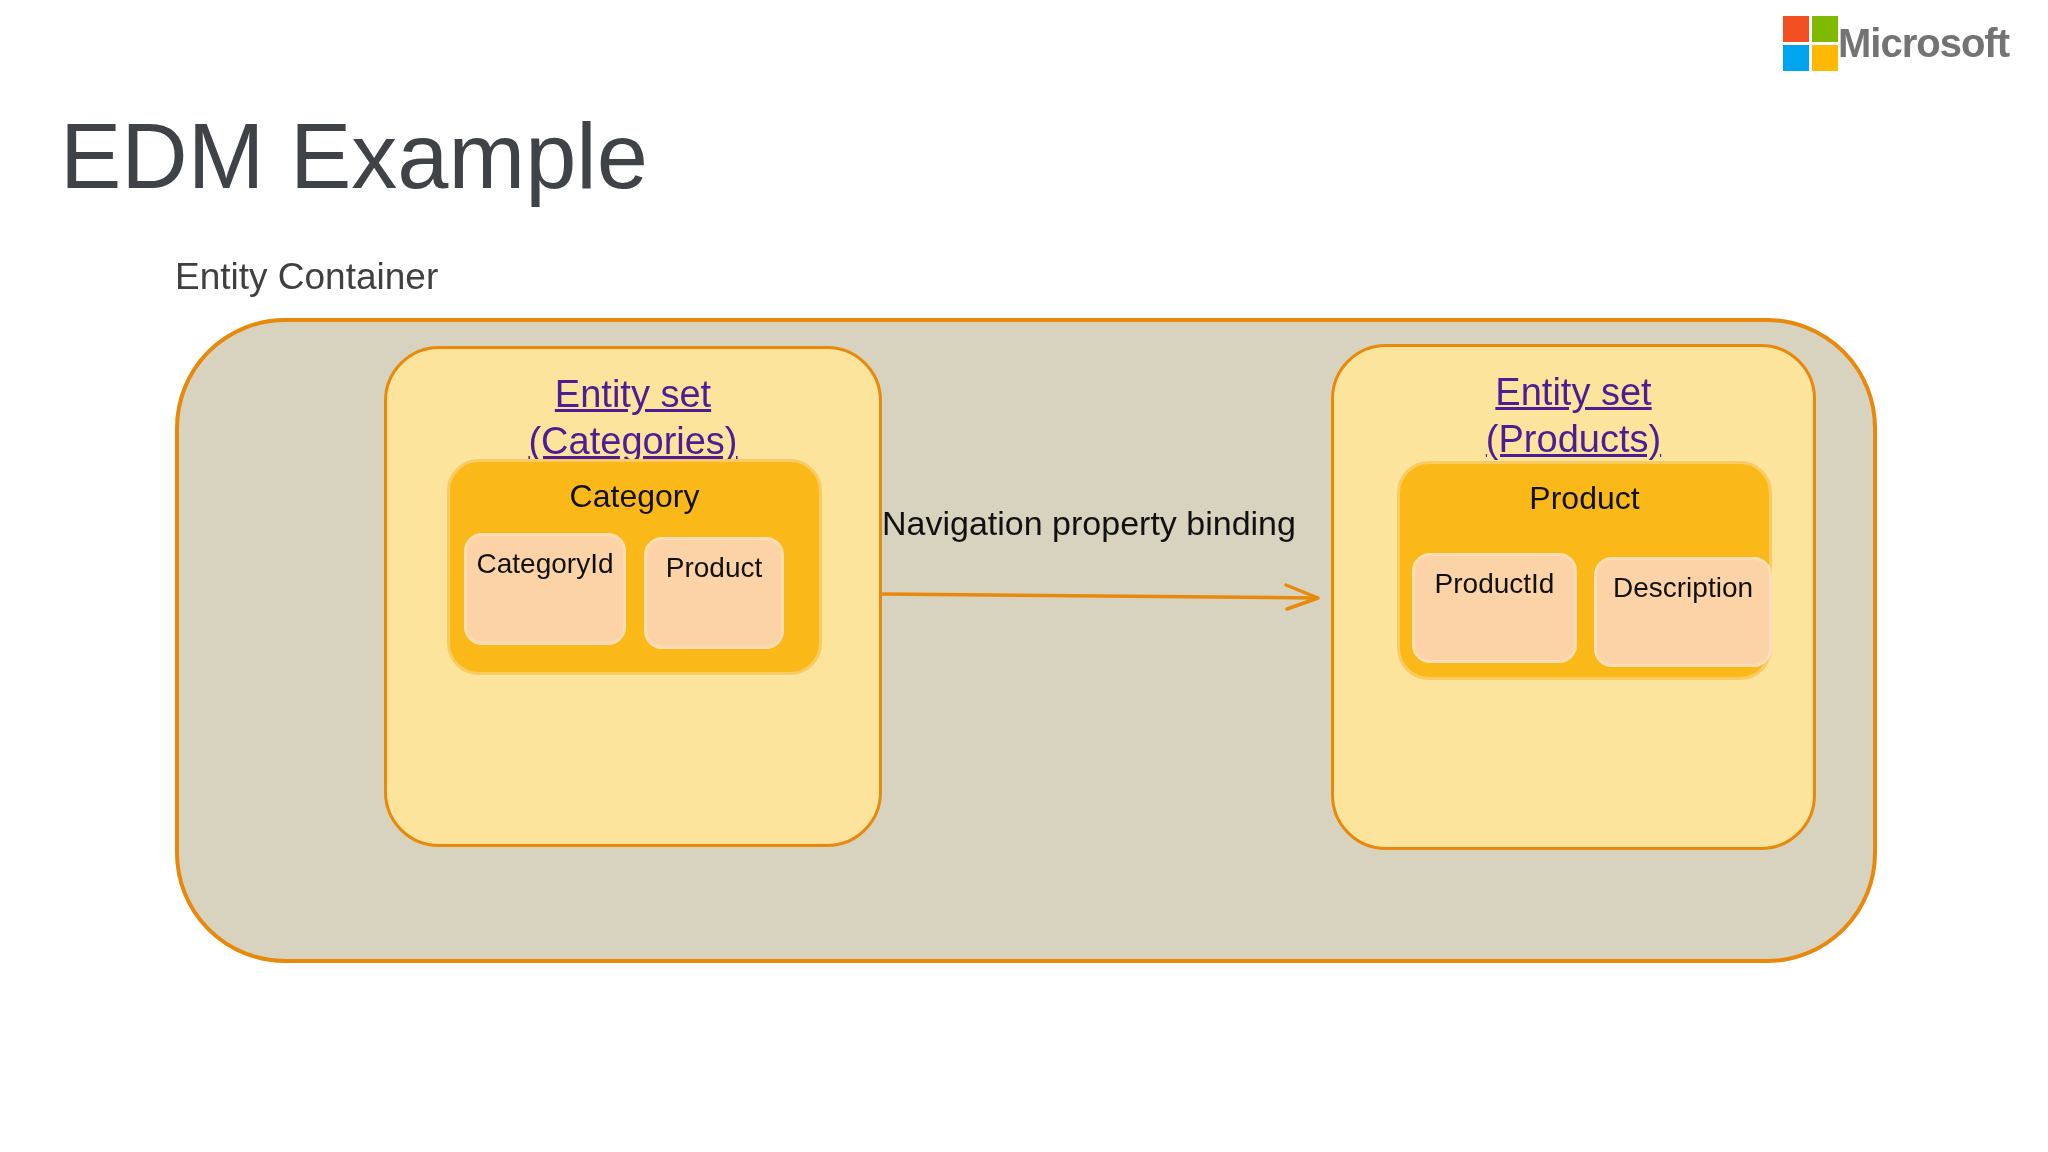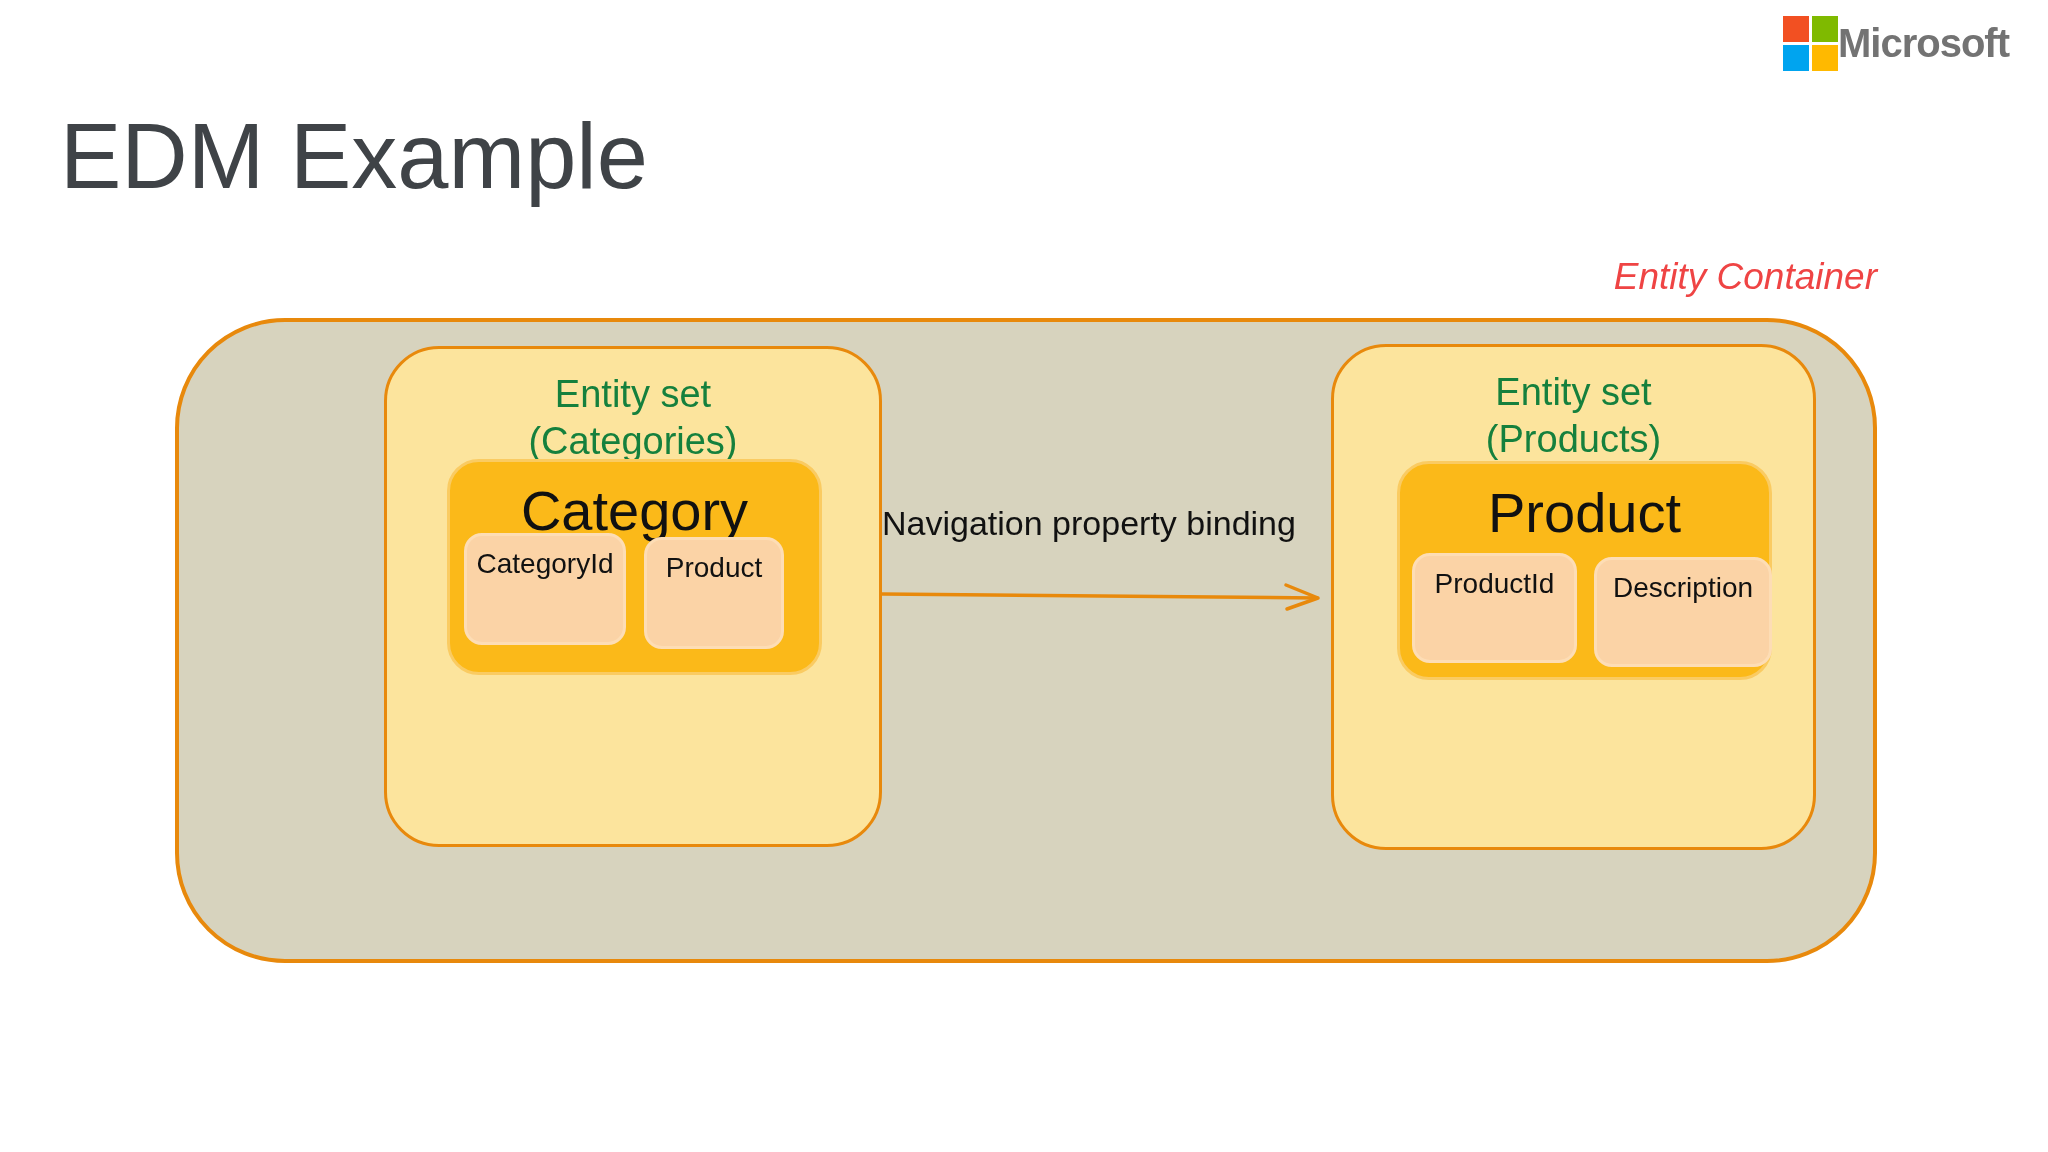--- a/index.html
+++ b/index.html
@@ -19,42 +19,42 @@
   
   .page-title{
     position:absolute;left:48px;top:92px;margin:12px;
     font-size:92px;font-weight:200;color:#3F4347;letter-spacing:0px;
     font-family:"Liberation Sans", sans-serif;
   }
 
   
   .container-label{
     position:absolute;left:175px;top:256px;width:1702px;
-    text-align:right;font-size:37px;color:#ef4444;font-style:italic;
+    text-align:left;font-size:37px;color:#404040;
   }
   .entity-container{
     position:absolute;left:175px;top:318px;width:1702px;height:645px;
     background:#D7D3BE;border:4px solid #E8890C;border-radius:110px;
     box-sizing:border-box;
   }
   .entity-set{
     position:absolute;background:#FCE49D;border:3px solid #E8890C;
     border-radius:55px;box-sizing:border-box;text-align:center;
   }
   .set-left{left:380px;top:342px;width:498px;height:501px;}
   .set-right{left:1327px;top:340px;width:485px;height:506px;}
-  .set-title{margin-top:22px;font-size:38px;line-height:47px;color:#15803d;}
+  .set-title{margin-top:22px;font-size:38px;line-height:47px;color:#4c1d95;text-decoration:underline;}
 
   .entity-box{
     position:absolute;background:#FBB919;border:3px solid #FACB62;
     border-radius:32px;box-sizing:border-box;
   }
   .ebox-left{left:60px;top:110px;width:375px;height:216px;}
   .ebox-right{left:63px;top:114px;width:375px;height:219px;}
-  .entity-name{margin-top:16px;text-align:center;font-size:56px;color:#111;}
+  .entity-name{margin-top:16px;text-align:center;font-size:32px;color:#111;}
 
   .field{
     position:absolute;background:#FBD3A6;border:3px solid #FDDDB5;
     border-radius:18px;box-sizing:border-box;text-align:center;color:#111;
   }
   .field .field-label{display:block;margin-top:12px;font-size:28px;}
   .f-categoryid{left:14px;top:71px;width:162px;height:112px;}
   .f-product{left:194px;top:75px;width:140px;height:112px;}
   .f-productid{left:12px;top:89px;width:165px;height:110px;}
   .f-description{left:194px;top:93px;width:178px;height:110px;}

